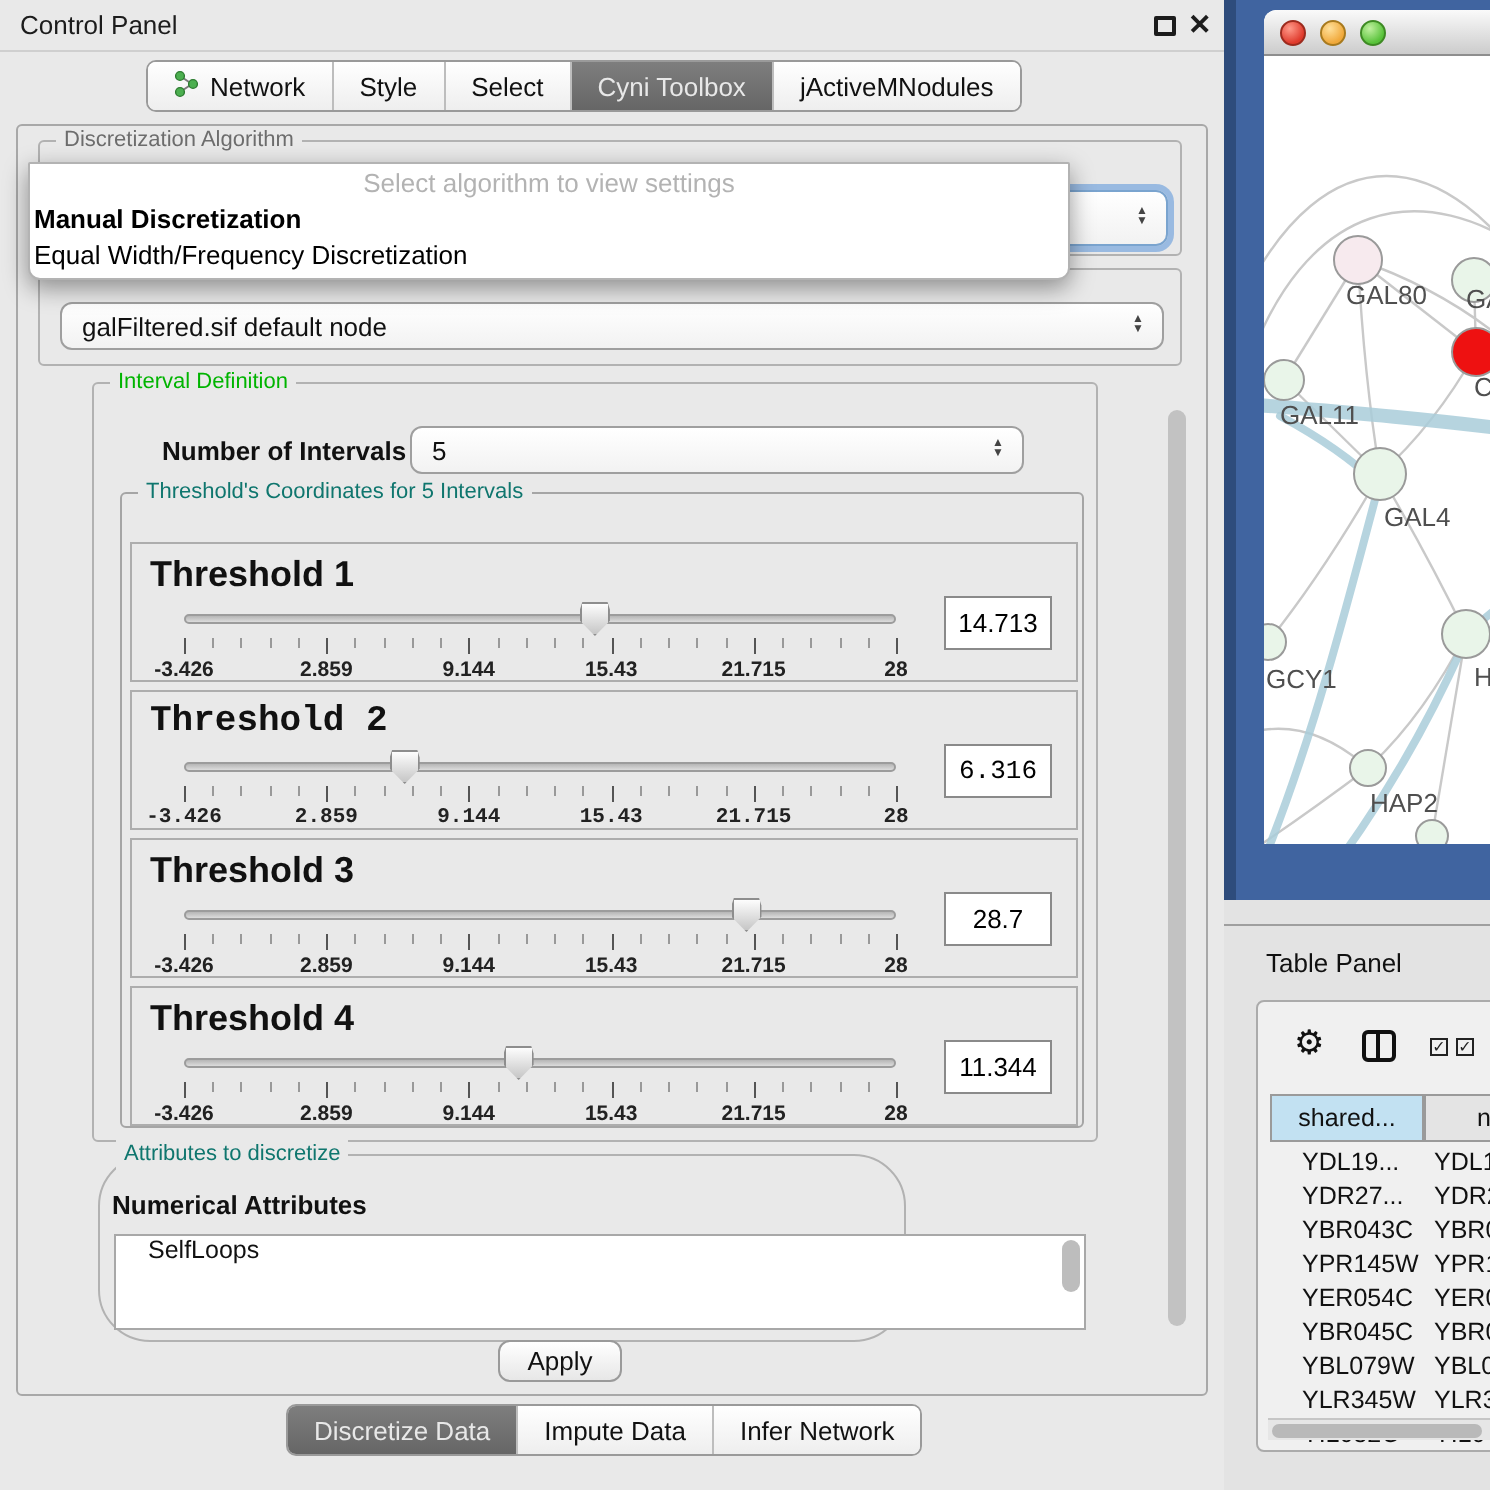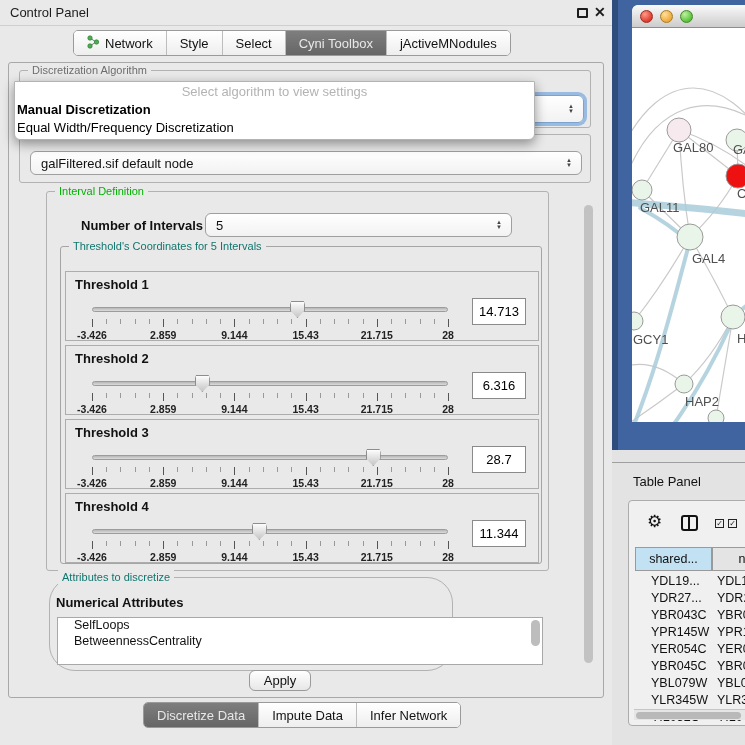--- a/index.html
+++ b/index.html
@@ -34,21 +34,21 @@
   .focus-ring { box-shadow:0 0 0 3px rgba(100,155,220,.6); border-color:#7aa4cf; }
 
   #algo-popup { left:14px; top:81px; width:521px; background:#ffffff; border:1px solid #b3b3b3;
                 border-radius:1px 1px 6px 6px; box-shadow:0 4px 12px rgba(0,0,0,.4); z-index:40; padding-bottom:2px; }
   #algo-popup .ph { text-align:center; color:#b3b3b3; font-size:13px; line-height:19px; }
   #algo-popup .item { font-size:13px; line-height:18px; padding-left:2px; color:#000; }
   #algo-popup .item.bold { font-weight:bold; }
 
   
   .th-block { position:absolute; left:4px; width:474px; height:70px; border:1px solid #adadad; background:#e9e9e9; }
-  .th-label { position:absolute; left:9px; top:5px; font-size:13px; font-weight:bold; color:#111; }
+  .th-label { position:absolute; left:9px; top:5px; font-size:18px; font-weight:bold; color:#111; }
   .slider { position:absolute; left:26px; top:27px; width:356px; height:42px; }
   .track { position:absolute; left:0; top:8px; width:356px; height:5px; border:1px solid #9c9c9c; border-radius:3px;
            background:linear-gradient(#b6b6b6,#dcdcdc); }
   .thumb { position:absolute; top:2px; width:15px; height:17px; background:linear-gradient(#fdfdfd,#c6c6c6);
            border:1px solid #8d8d8d; clip-path:polygon(8% 0, 92% 0, 100% 22%, 100% 55%, 50% 100%, 0 55%, 0 22%); }
   .tick { position:absolute; top:20px; width:1px; }
   .tick.major { height:8px; background:#555; } .tick.minor { height:5px; background:#999; }
   .tick-label { position:absolute; top:30px; transform:translateX(-50%); font-size:10.5px; font-weight:600; color:#222; white-space:nowrap; }
   .th-value { position:absolute; left:406px; top:26px; width:54px; height:27px; background:#fff; border:1px solid #8a8a8a;
               font-size:13px; color:#000; text-align:center; line-height:25px; }
@@ -207,21 +207,21 @@
                   <span class="tick-label" style="left: 0px;">-3.426</span>
                   <span class="tick-label" style="left: 71.2px;">2.859</span>
                   <span class="tick-label" style="left: 142.4px;">9.144</span>
                   <span class="tick-label" style="left: 213.6px;">15.43</span>
                   <span class="tick-label" style="left: 284.8px;">21.715</span>
                   <span class="tick-label" style="left: 356px;">28</span>
                   <div class="thumb" style="left: 197.982px;"></div>
                 </div>
                 <div class="th-value">14.713</div>
               </div>
-              <div class="th-block" style="top: 98px;">
+              <div class="th-block" style="top: 98px; font-family: Liberation Mono, monospace;">
                 <span class="th-label">Threshold 2</span>
                 <div class="slider">
                   <div class="track"></div>
                   <div class="tick major" style="left: 0px;"></div>
                   <div class="tick minor" style="left: 14.24px;"></div>
                   <div class="tick minor" style="left: 28.48px;"></div>
                   <div class="tick minor" style="left: 42.72px;"></div>
                   <div class="tick minor" style="left: 56.96px;"></div>
                   <div class="tick major" style="left: 71.2px;"></div>
                   <div class="tick minor" style="left: 85.44px;"></div>
@@ -337,21 +337,20 @@
             </div>
         </div>
       </div>
 
       <div class="group" style="left:40px; top:514px; width:404px; height:94px;border-radius:26px;">
         <span class="group-title gt-blue">Attributes to discretize</span>
         <span class="abs" style="left:6px; top:17px; font-size:13px; font-weight:bold; color:#111;">Numerical Attributes</span>
         <div id="attr-list" class="abs" style="left:7px; top:39px; width:486px; height:48px;">
 
         <div class="li">SelfLoops</div>
-            <div class="li">BetweennessCentrality</div>
             <div class="mini-scroll-thumb"></div>
           </div>
       </div>
 
       <div class="push-btn" style="left:240px; top:607px; width:62px; height:21px;">Apply</div>
 
       <div class="v-scrollbar" style="left:572px; top:130px; height:500px;">
         <div class="thumb-bar" style="top:12px; height:458px;"></div>
       </div>
     </div>

